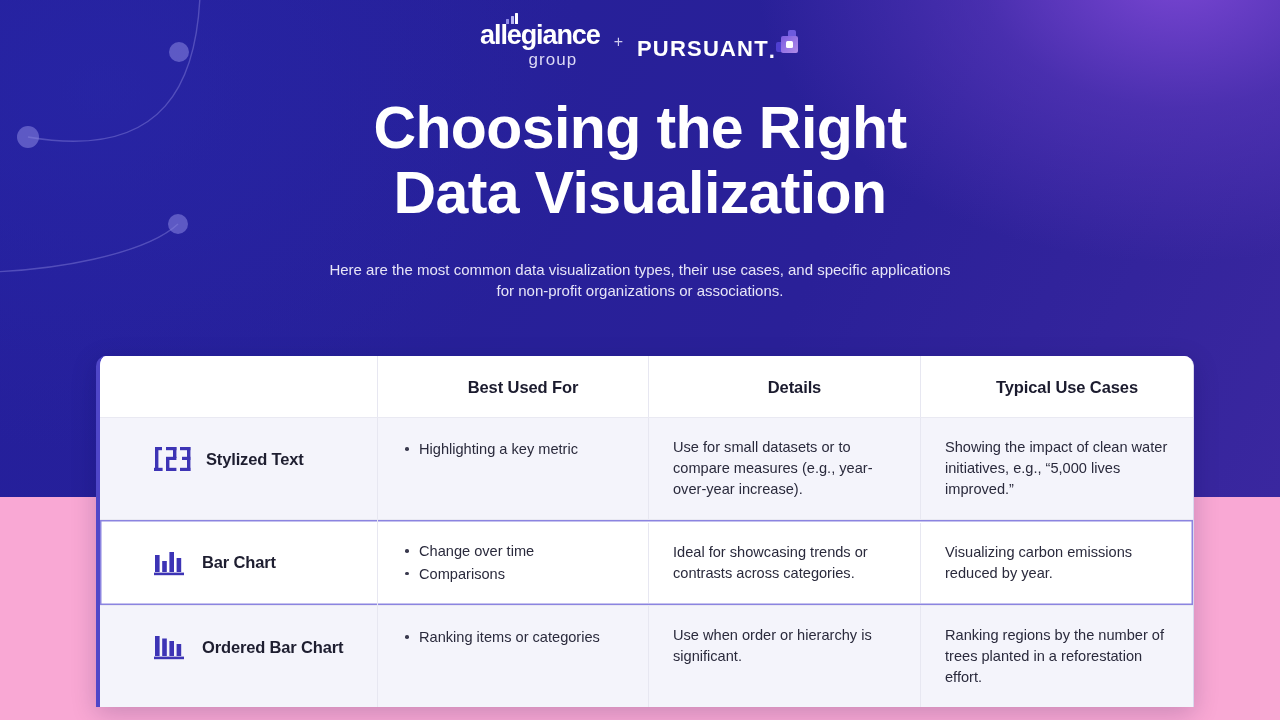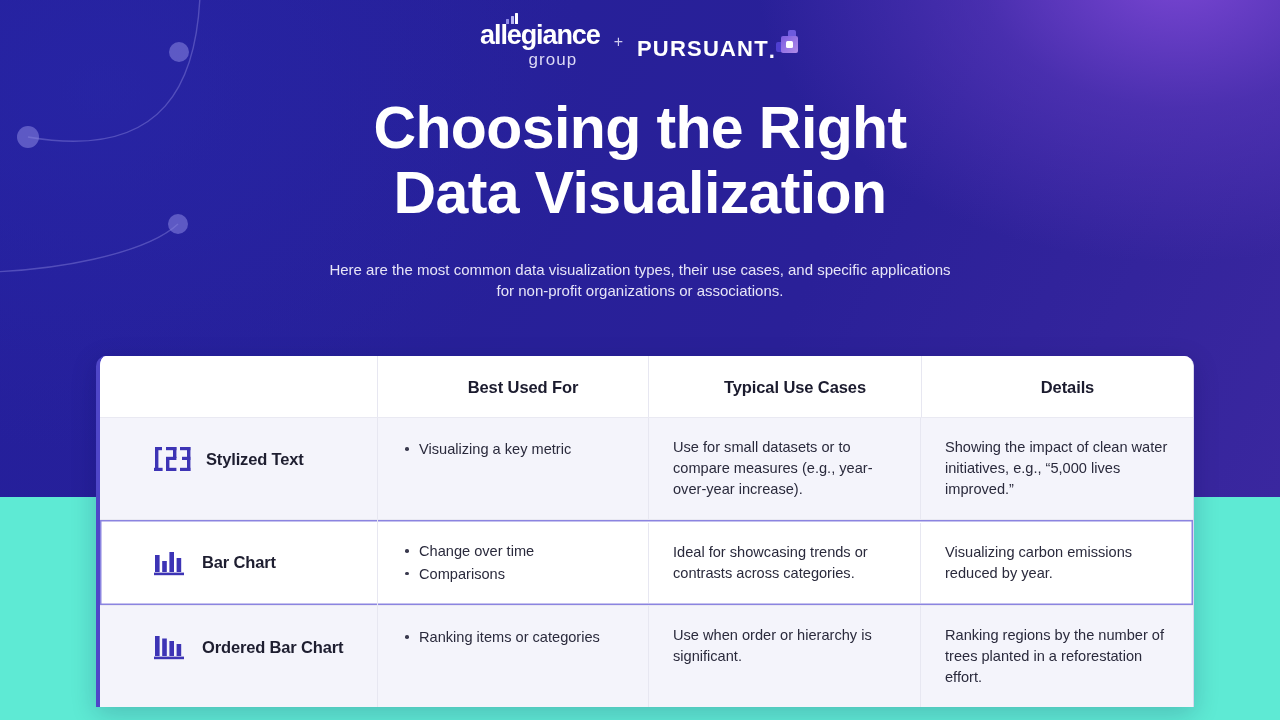--- a/index.html
+++ b/index.html
@@ -6,21 +6,21 @@
   html, body {
     width: 1280px; height: 720px;
     overflow: hidden;
     font-family: "Liberation Sans", sans-serif;
     background: #f4f5fb;
   }
   #stage {
     position: relative;
     width: 1280px; height: 720px;
     overflow: hidden;
-    background: #5eead4;
+    background: #f9a8d4;
   }
 
   
   .hero {
     position: absolute; left: 0; top: 0;
     width: 1280px; height: 497px;
     background:
       radial-gradient(ellipse 620px 430px at 92% -6%, rgba(126,72,214,0.95) 0%, rgba(96,58,192,0.55) 32%, rgba(44,33,160,0.0) 68%),
       radial-gradient(ellipse 700px 520px at 8% 18%, rgba(41,40,170,0.55) 0%, rgba(36,32,152,0.0) 70%),
       linear-gradient(115deg, #241f9c 0%, #272099 38%, #2a2098 62%, #3a279f 100%);
@@ -212,22 +212,22 @@
     </h1>
 
     <p class="subhead">Here are the most common data visualization types, their use cases, and specific applications for non-profit organizations or associations.</p>
   </div>
 
   <div class="card">
 
     <div class="trow thead">
       <div class="tcell c0"></div>
       <div class="tcell c1">Best Used For</div>
+      <div class="tcell c2">Details</div>
       <div class="tcell c3">Typical Use Cases</div>
-      <div class="tcell c2">Details</div>
     </div>
 
     <div class="tbody">
 
       <div class="trow shade">
         <div class="tcell c0">
           <div class="vtype">
             <svg class="ic" width="38" height="26" viewBox="0 0 38 26">
               <g fill="#3d34b5">
                 <rect x="1" y="1" width="3.4" height="24"></rect>
@@ -242,21 +242,21 @@
                 <rect x="33" y="1" width="3.4" height="24"></rect>
                 <rect x="28" y="10.8" width="8.4" height="3.2"></rect>
                 <rect x="26" y="21.8" width="10.4" height="3.2"></rect>
               </g>
             </svg>
             <span class="vtype-label">Stylized Text</span>
           </div>
         </div>
         <div class="tcell c1">
           <ul class="bullets">
-            <li>Visualizing a key metric</li>
+            <li>Highlighting a key metric</li>
           </ul>
         </div>
         <div class="tcell c2">
           <div class="para">Use for small datasets or to compare measures (e.g., year-over-year increase).</div>
         </div>
         <div class="tcell c3">
           <div class="para">Showing the impact of clean water initiatives, e.g., “5,000 lives improved.”</div>
         </div>
       </div>
 

